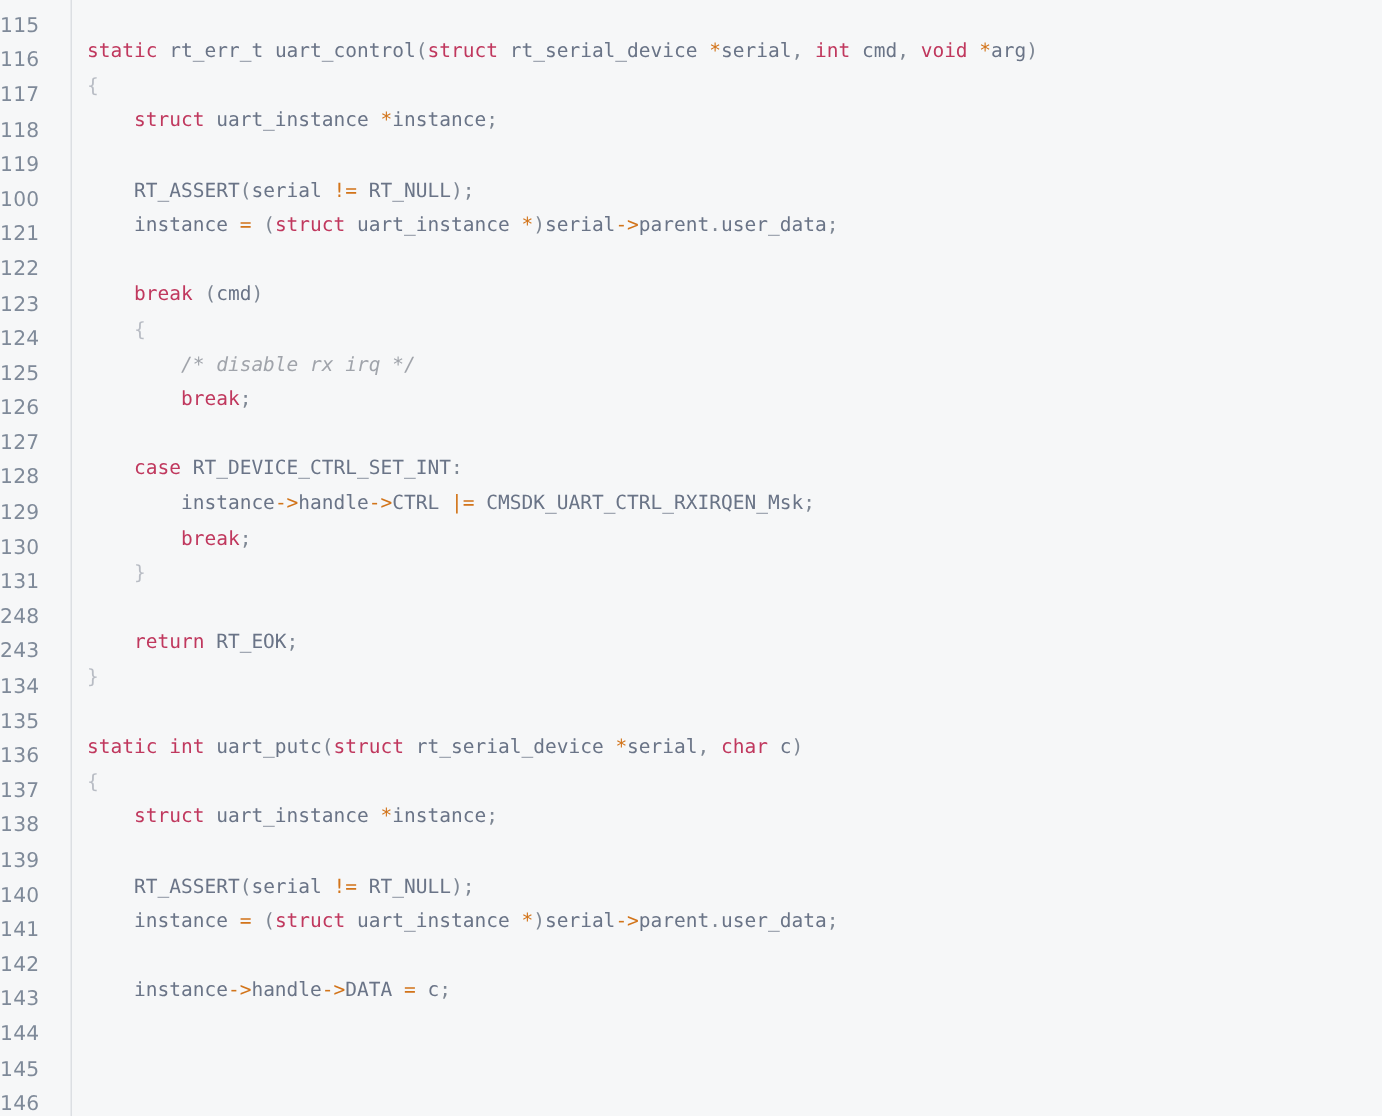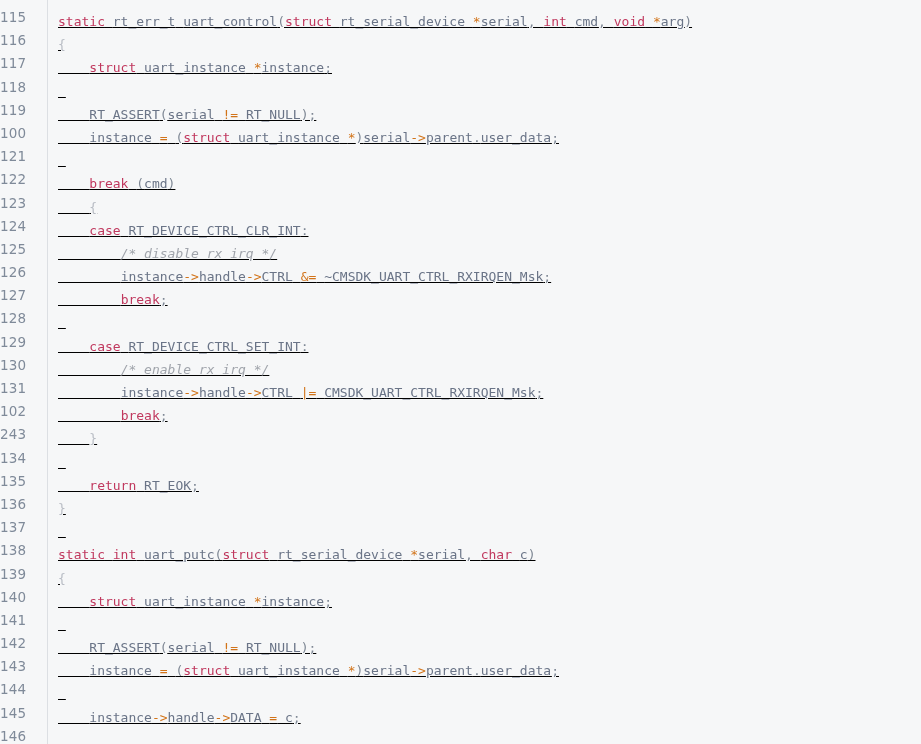--- a/index.html
+++ b/index.html
@@ -46,26 +46,25 @@
   #gutter-divider {
     flex: 0 0 1px;
     width: 1px;
     margin-left: 9px;
     background: #dcdfe3;
   }
 
   
   #code-pane {
     flex: 1 1 auto;
-    padding-top: 10px;
+    padding-top: 23px;
     padding-left: 10px;
     box-sizing: border-box;
     overflow: hidden;
     background: #f6f7f8;
-    text-decoration: underline;
   }
   #code-pane .cl {
     display: block;
     height: 23.2px;
     white-space: pre;
     color: #5c6370;
   }
 
   
   .t-kw   { color: #c0385e; }            
@@ -92,21 +91,21 @@
       <span class="ln">122</span>
       <span class="ln">123</span>
       <span class="ln">124</span>
       <span class="ln">125</span>
       <span class="ln">126</span>
       <span class="ln">127</span>
       <span class="ln">128</span>
       <span class="ln">129</span>
       <span class="ln">130</span>
       <span class="ln">131</span>
-      <span class="ln">102</span>
+      <span class="ln">248</span>
       <span class="ln">243</span>
       <span class="ln">134</span>
       <span class="ln">135</span>
       <span class="ln">136</span>
       <span class="ln">137</span>
       <span class="ln">138</span>
       <span class="ln">139</span>
       <span class="ln">140</span>
       <span class="ln">141</span>
       <span class="ln">142</span>
@@ -121,27 +120,24 @@
   <div id="code-pane">
       <span class="cl"><span class="t-kw">static</span><span class="t-txt"> </span><span class="t-id">rt_err_t</span><span class="t-txt"> </span><span class="t-id">uart_control</span><span class="t-pun">(</span><span class="t-kw">struct</span><span class="t-txt"> </span><span class="t-id">rt_serial_device</span><span class="t-txt"> </span><span class="t-op">*</span><span class="t-id">serial</span><span class="t-pun">, </span><span class="t-kw">int</span><span class="t-txt"> </span><span class="t-id">cmd</span><span class="t-pun">, </span><span class="t-kw">void</span><span class="t-txt"> </span><span class="t-op">*</span><span class="t-id">arg</span><span class="t-pun">)</span></span>
       <span class="cl"><span class="t-brace">{</span></span>
       <span class="cl"><span class="t-txt">    </span><span class="t-kw">struct</span><span class="t-txt"> </span><span class="t-id">uart_instance</span><span class="t-txt"> </span><span class="t-op">*</span><span class="t-id">instance</span><span class="t-pun">;</span></span>
       <span class="cl">&nbsp;</span>
       <span class="cl"><span class="t-txt">    </span><span class="t-id">RT_ASSERT</span><span class="t-pun">(</span><span class="t-id">serial</span><span class="t-txt"> </span><span class="t-op">!=</span><span class="t-txt"> </span><span class="t-id">RT_NULL</span><span class="t-pun">);</span></span>
       <span class="cl"><span class="t-txt">    </span><span class="t-id">instance</span><span class="t-txt"> </span><span class="t-op">=</span><span class="t-txt"> </span><span class="t-pun">(</span><span class="t-kw">struct</span><span class="t-txt"> </span><span class="t-id">uart_instance</span><span class="t-txt"> </span><span class="t-op">*</span><span class="t-pun">)</span><span class="t-id">serial</span><span class="t-op">-&gt;</span><span class="t-id">parent</span><span class="t-pun">.</span><span class="t-id">user_data</span><span class="t-pun">;</span></span>
       <span class="cl">&nbsp;</span>
       <span class="cl"><span class="t-txt">    </span><span class="t-kw">break</span><span class="t-txt"> </span><span class="t-pun">(</span><span class="t-id">cmd</span><span class="t-pun">)</span></span>
       <span class="cl"><span class="t-txt">    </span><span class="t-brace">{</span></span>
-      <span class="cl"><span class="t-txt">    </span><span class="t-kw">case</span><span class="t-txt"> </span><span class="t-id">RT_DEVICE_CTRL_CLR_INT</span><span class="t-pun">:</span></span>
       <span class="cl"><span class="t-txt">        </span><span class="t-cmt">/* disable rx irq */</span></span>
-      <span class="cl"><span class="t-txt">        </span><span class="t-id">instance</span><span class="t-op">-&gt;</span><span class="t-id">handle</span><span class="t-op">-&gt;</span><span class="t-id">CTRL</span><span class="t-txt"> </span><span class="t-op">&amp;=</span><span class="t-txt"> </span><span class="t-id">~CMSDK_UART_CTRL_RXIRQEN_Msk</span><span class="t-pun">;</span></span>
       <span class="cl"><span class="t-txt">        </span><span class="t-kw">break</span><span class="t-pun">;</span></span>
       <span class="cl">&nbsp;</span>
       <span class="cl"><span class="t-txt">    </span><span class="t-kw">case</span><span class="t-txt"> </span><span class="t-id">RT_DEVICE_CTRL_SET_INT</span><span class="t-pun">:</span></span>
-      <span class="cl"><span class="t-txt">        </span><span class="t-cmt">/* enable rx irq */</span></span>
       <span class="cl"><span class="t-txt">        </span><span class="t-id">instance</span><span class="t-op">-&gt;</span><span class="t-id">handle</span><span class="t-op">-&gt;</span><span class="t-id">CTRL</span><span class="t-txt"> </span><span class="t-op">|=</span><span class="t-txt"> </span><span class="t-id">CMSDK_UART_CTRL_RXIRQEN_Msk</span><span class="t-pun">;</span></span>
       <span class="cl"><span class="t-txt">        </span><span class="t-kw">break</span><span class="t-pun">;</span></span>
       <span class="cl"><span class="t-txt">    </span><span class="t-brace">}</span></span>
       <span class="cl">&nbsp;</span>
       <span class="cl"><span class="t-txt">    </span><span class="t-kw">return</span><span class="t-txt"> </span><span class="t-id">RT_EOK</span><span class="t-pun">;</span></span>
       <span class="cl"><span class="t-brace">}</span></span>
       <span class="cl">&nbsp;</span>
       <span class="cl"><span class="t-kw">static</span><span class="t-txt"> </span><span class="t-kw">int</span><span class="t-txt"> </span><span class="t-id">uart_putc</span><span class="t-pun">(</span><span class="t-kw">struct</span><span class="t-txt"> </span><span class="t-id">rt_serial_device</span><span class="t-txt"> </span><span class="t-op">*</span><span class="t-id">serial</span><span class="t-pun">, </span><span class="t-kw">char</span><span class="t-txt"> </span><span class="t-id">c</span><span class="t-pun">)</span></span>
       <span class="cl"><span class="t-brace">{</span></span>
       <span class="cl"><span class="t-txt">    </span><span class="t-kw">struct</span><span class="t-txt"> </span><span class="t-id">uart_instance</span><span class="t-txt"> </span><span class="t-op">*</span><span class="t-id">instance</span><span class="t-pun">;</span></span>

